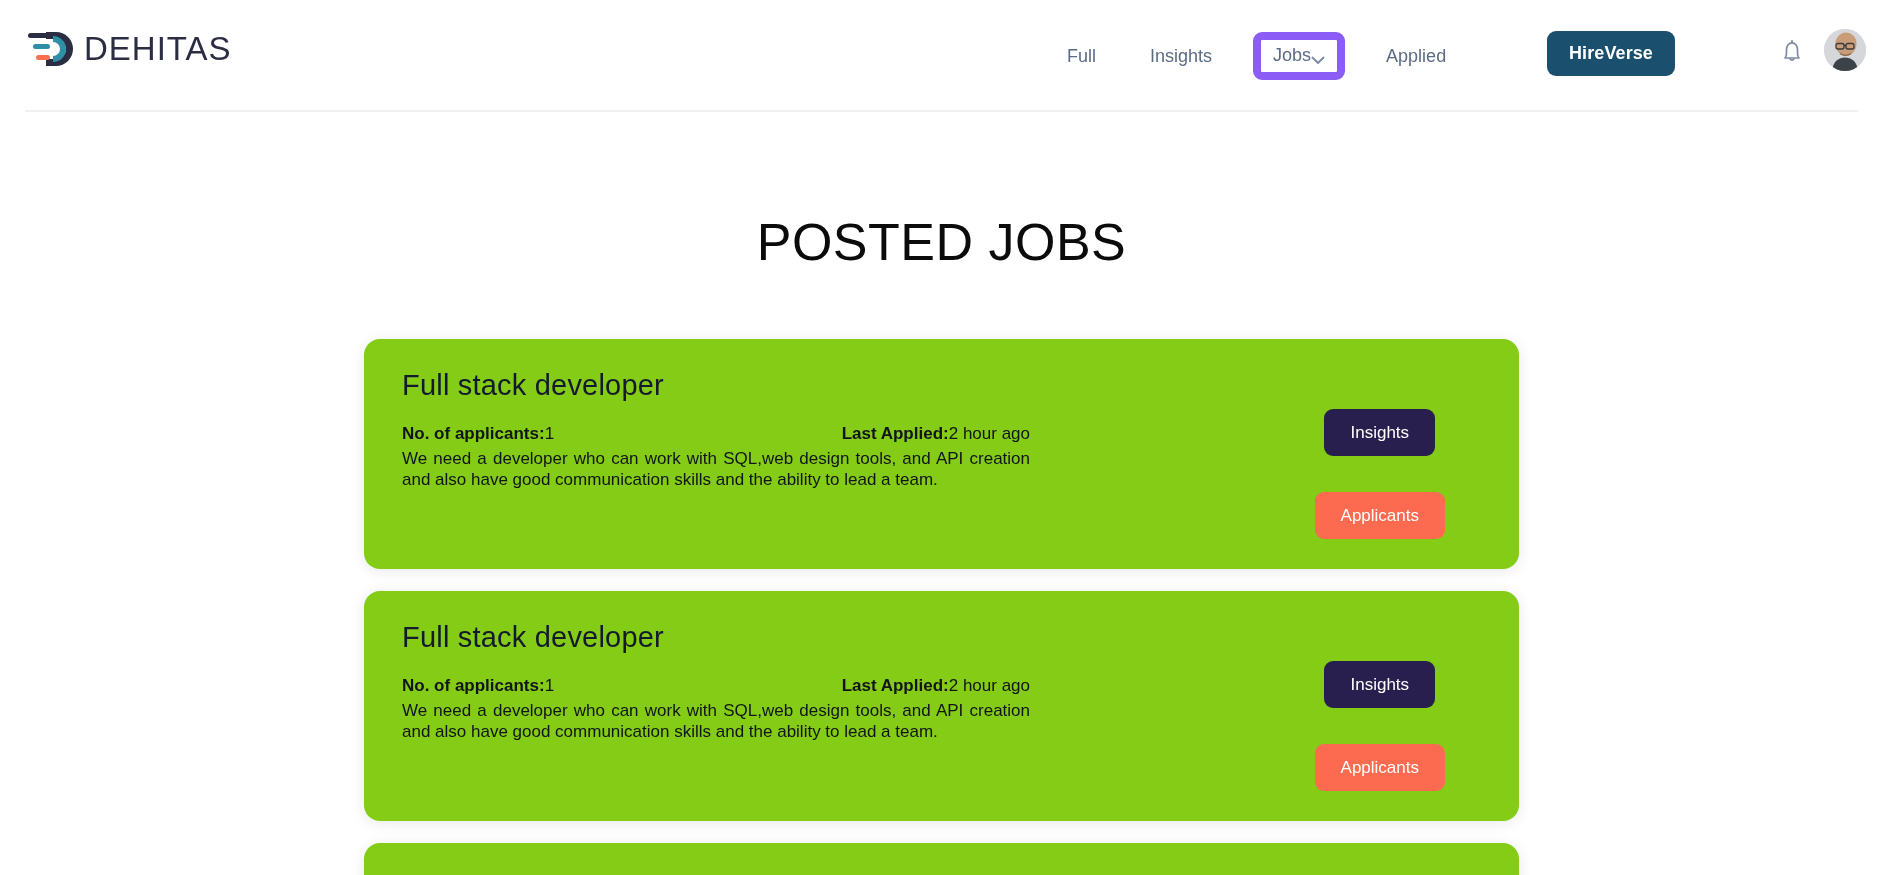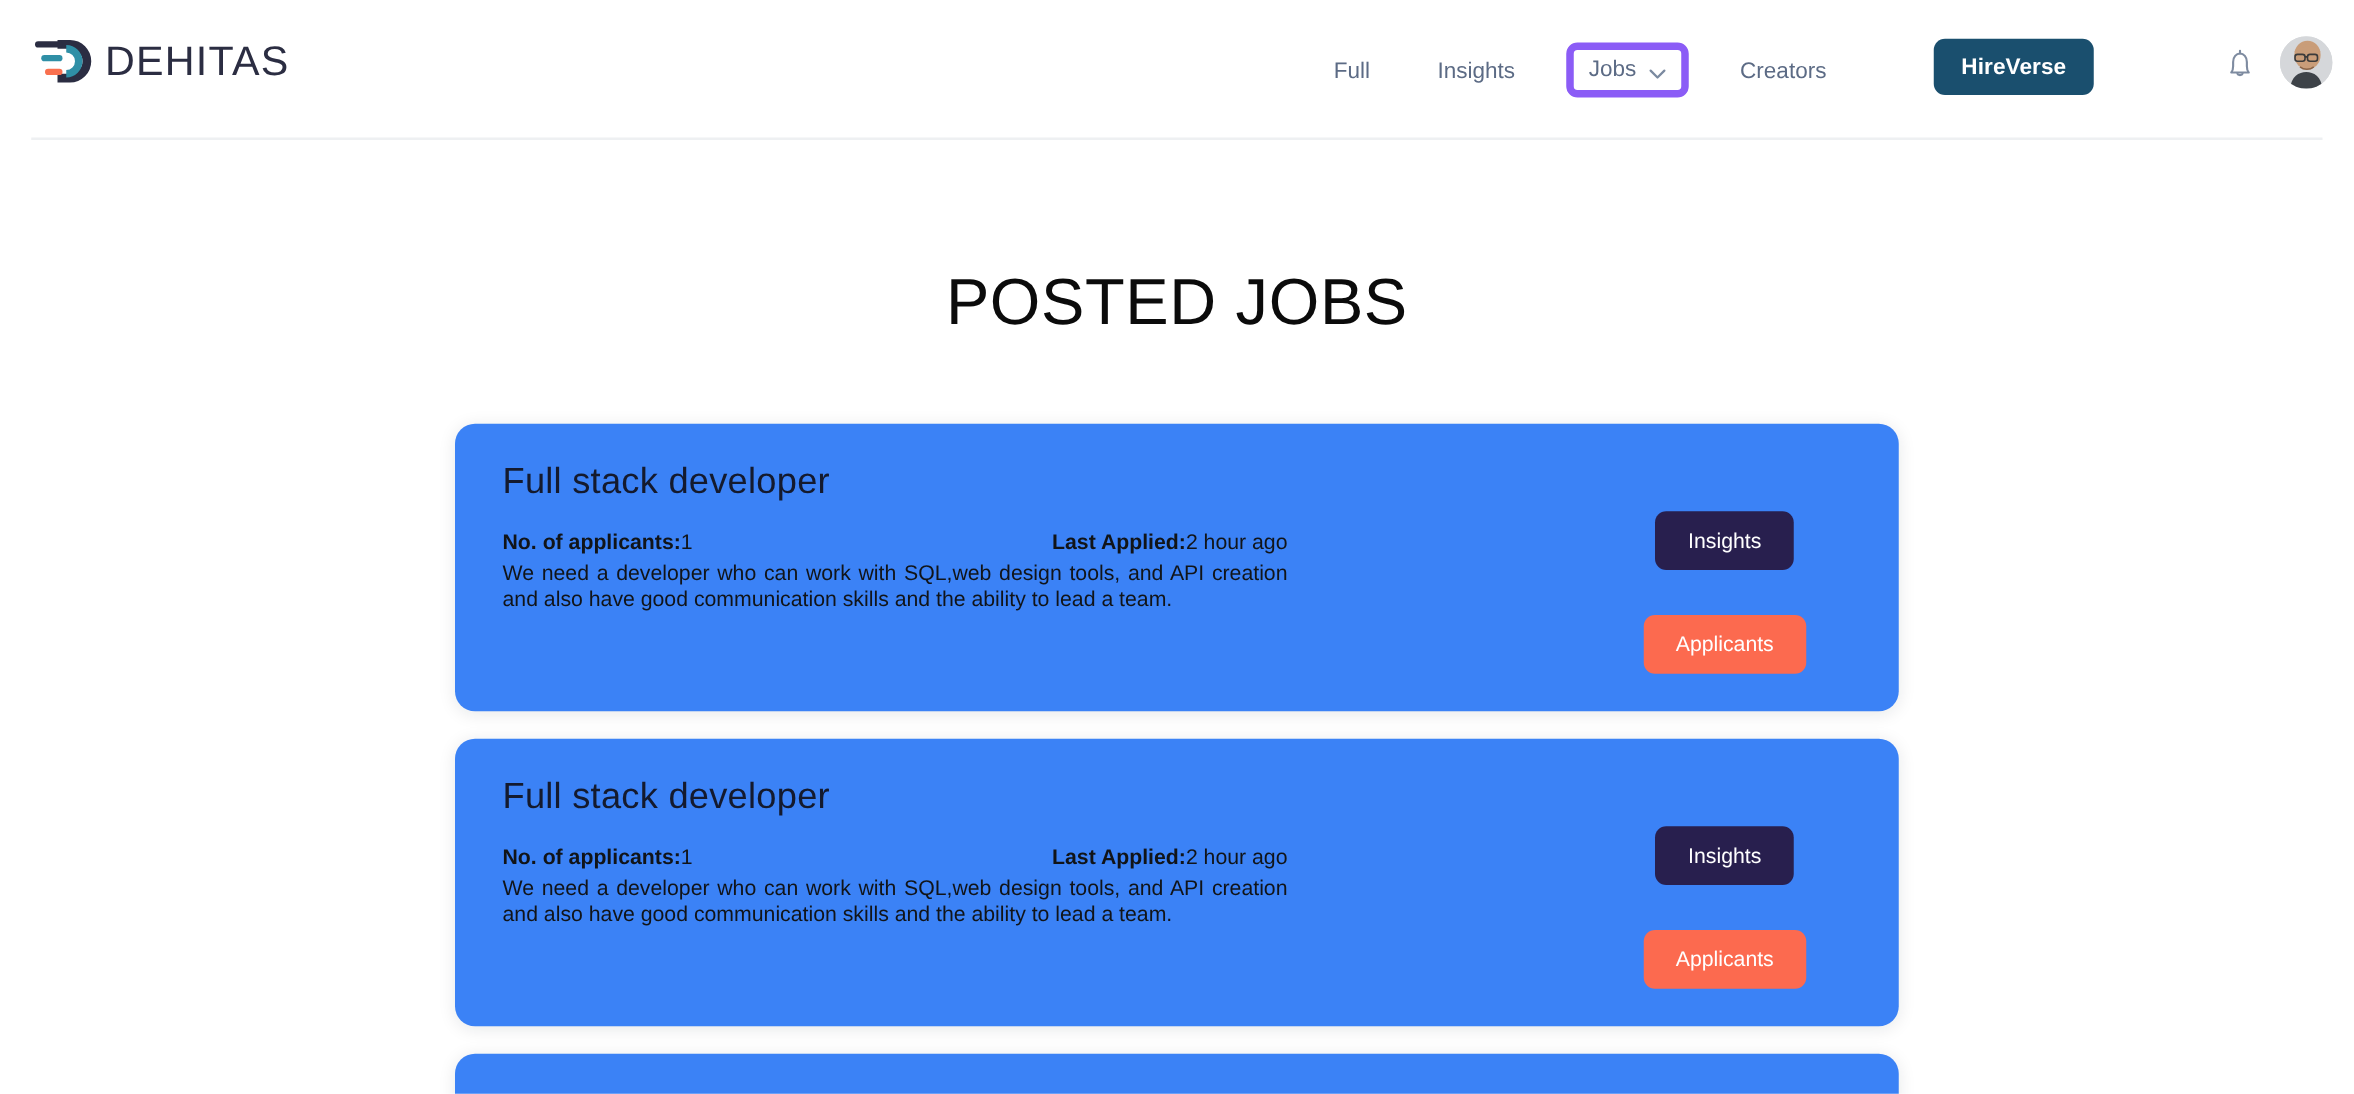--- a/index.html
+++ b/index.html
@@ -95,22 +95,21 @@
     font-size: 18px;
     color: #5c6b85;
     padding: 0 27px;
     cursor: pointer;
     text-decoration: none;
     white-space: nowrap;
   }
   .nav-dropdown {
     display: flex;
     align-items: center;
-    gap: 10px;
-    border: 6px solid #8b5cf6;
+    border: 8px solid #8b5cf6;
     border-radius: 9px;
     padding: 5px 12px 6px 12px;
     margin: 12px 14px;
     cursor: pointer;
   }
   .nav-dropdown .label { font-size: 18px; color: #5c6b85; }
   .chev { width: 14px; height: 9px; flex: none; }
 
   
   .hireverse-btn {
@@ -174,21 +173,21 @@
 
   .cards {
     margin-top: 67px;
     display: flex;
     flex-direction: column;
     align-items: center;
     gap: 22px;
   }
   .job-card {
     width: 1155px;
-    background: #3b82f6;
+    background: #84cc16;
     border-radius: 16px;
     box-shadow: 0 2px 14px rgba(18,25,40,0.10);
     padding: 30px 38px 30px 38px;
     display: flex;
     align-items: flex-start;
     justify-content: space-between;
     flex: none;
   }
   .job-left { width: 628px; flex: none; }
   .job-title {
@@ -258,21 +257,21 @@
     <a class="nav-link">Full</a>
     <a class="nav-link">Insights</a>
     <div class="nav-dropdown">
       <span class="label">Jobs</span>
       <span class="chev">
         <svg viewBox="0 0 14 9" width="14" height="9">
           <polyline points="1.5,1.5 7,7 12.5,1.5" fill="none" stroke="#7b8aa0" stroke-width="1.8" stroke-linecap="round" stroke-linejoin="round"></polyline>
         </svg>
       </span>
     </div>
-    <a class="nav-link">Creators</a>
+    <a class="nav-link">Applied</a>
   </nav>
 
   <button class="hireverse-btn">HireVerse</button>
 
   <button class="bell-btn">
     <span>
       <svg viewBox="0 0 30 34" width="30" height="34">
         <path d="M8 23 C8 23 9.5 21.5 9.5 18 V14.5 C9.5 10.6 12 7.8 15 7.8 C18 7.8 20.5 10.6 20.5 14.5 V18 C20.5 21.5 22 23 22 23 Z" fill="none" stroke="#7e8ba0" stroke-width="1.7" stroke-linejoin="round"></path>
         <path d="M12.6 23.5 A2.6 2.6 0 0 0 17.4 23.5" fill="none" stroke="#7e8ba0" stroke-width="1.7"></path>
         <line x1="15" y1="5.6" x2="15" y2="7.8" stroke="#7e8ba0" stroke-width="1.7" stroke-linecap="round"></line>

